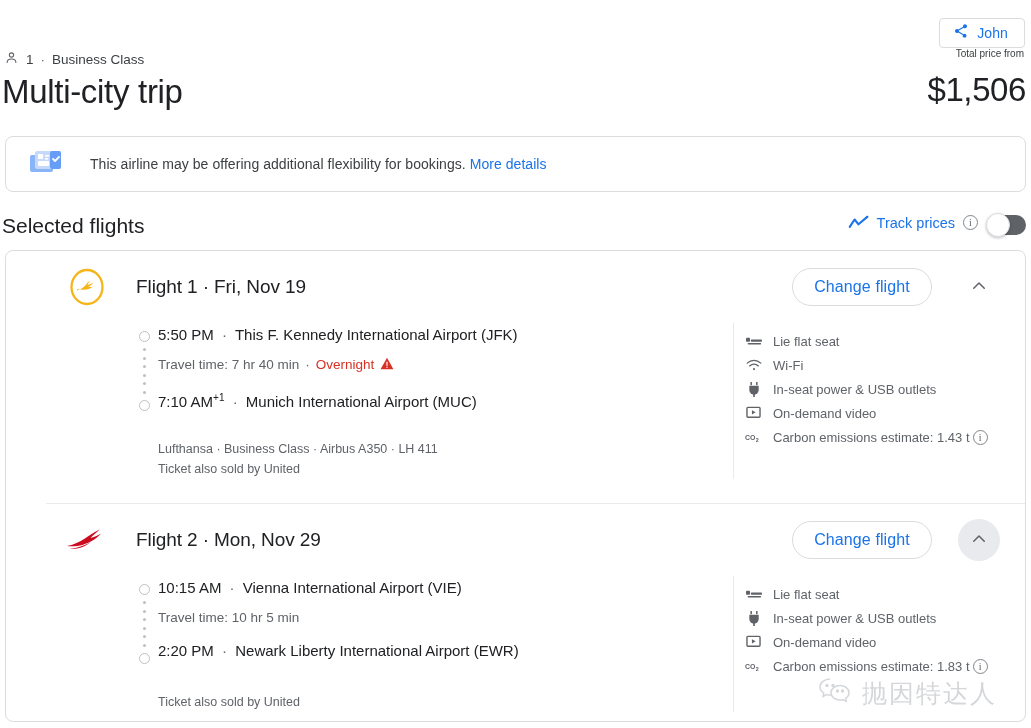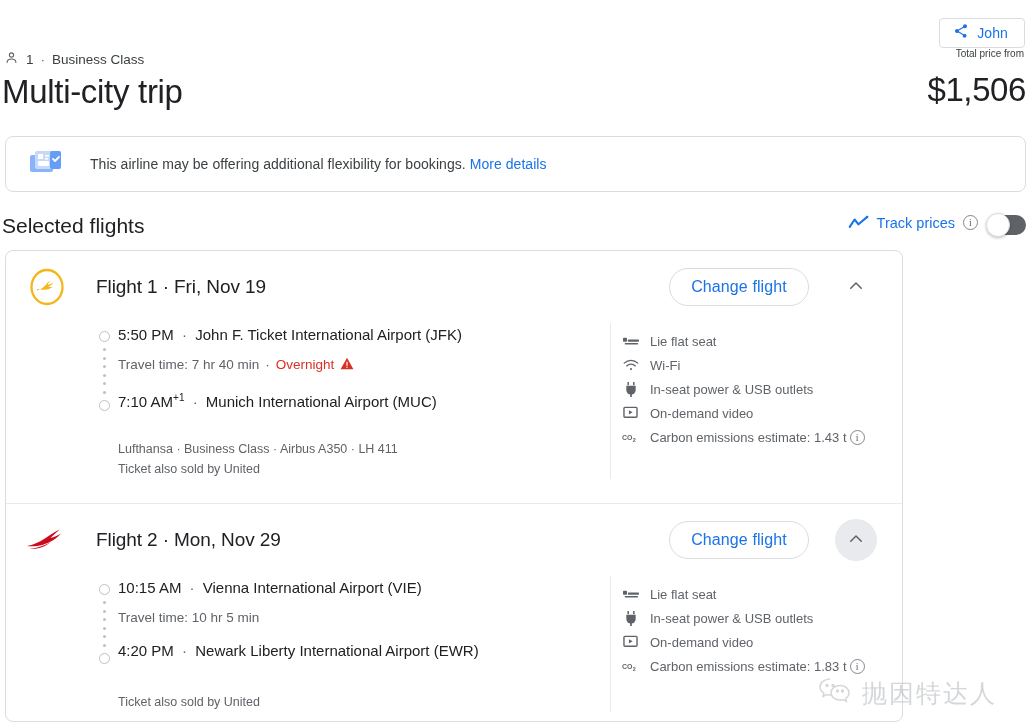--- a/index.html
+++ b/index.html
@@ -82,23 +82,23 @@
   .toggle .knob {
     position: absolute; top: -2px; left: -2px;
     width: 24px; height: 24px; border-radius: 50%;
     background: #fff; border: 1px solid #dadce0;
     box-shadow: 0 1px 3px rgba(0,0,0,.25);
   }
 
   
   .card {
     position: absolute; top: 250px; left: 5px;
-    width: 898px; height: 472px;
+    width: 1021px; height: 472px;
     border: 1px solid #dadce0; border-radius: 8px;
-    background: #fff; overflow: hidden;
+    background: #fff; overflow: hidden; padding-left: 40px;
   }
   .leg { position: relative; }
   .leg-divider { height: 1px; background: #e8eaed; margin: 0; }
 
   .leg-head {
     position: relative; height: 72px;
     display: flex; align-items: center;
   }
   .airline-logo {
     width: 46px; height: 38px; margin-left: 18px; flex: none;
@@ -280,21 +280,21 @@
                 <i></i>
             </span>
             <span class="tl-dot"></span>
           </div>
         </div>
 
         <div class="seg-col">
           <div class="seg-row">
             <span>5:50 PM</span>
             <span class="mid">·</span>
-            <span>John F. Ticket International Airport (JFK)</span>
+            <span>This F. Kennedy International Airport (JFK)</span>
           </div>
 
           <div class="seg-travel">
             <span>Travel time: 7 hr 40 min</span>
             <span>·</span>
             <span class="overnight">Overnight</span>
             <span class="warn-tri">
               <svg width="14" height="13" viewBox="0 0 24 22">
                 <path d="M12 1L23 21H1z" fill="#d93025"></path>
                 <rect x="11" y="8" width="2" height="7" fill="#fff"></rect>
@@ -414,21 +414,21 @@
             <span>10:15 AM</span>
             <span class="mid">·</span>
             <span>Vienna International Airport (VIE)</span>
           </div>
 
           <div class="seg-travel">
             <span>Travel time: 10 hr 5 min</span>
           </div>
 
           <div class="seg-row">
-            <span>4:20 PM</span>
+            <span>2:20 PM</span>
             <span class="mid">·</span>
             <span>Newark Liberty International Airport (EWR)</span>
           </div>
 
           <div class="seg-meta">
             <div>Ticket also sold by United</div>
           </div>
         </div>
 
         <div class="amen-col">

